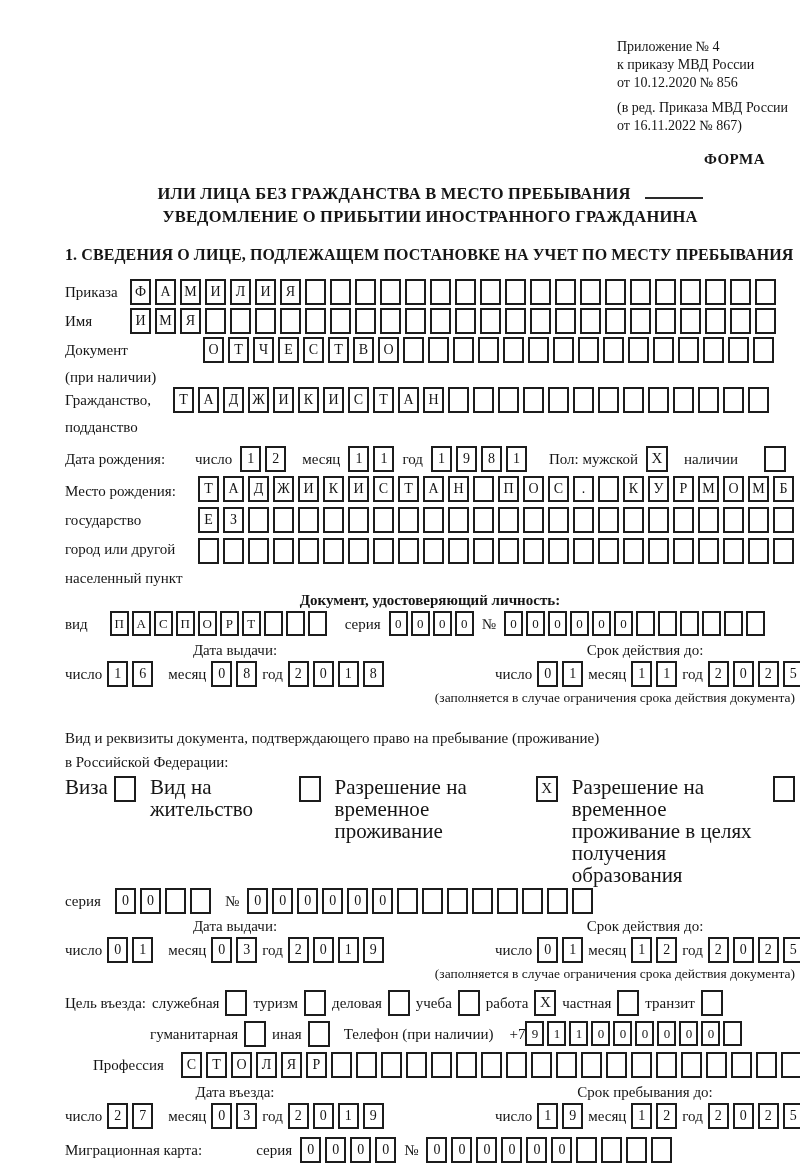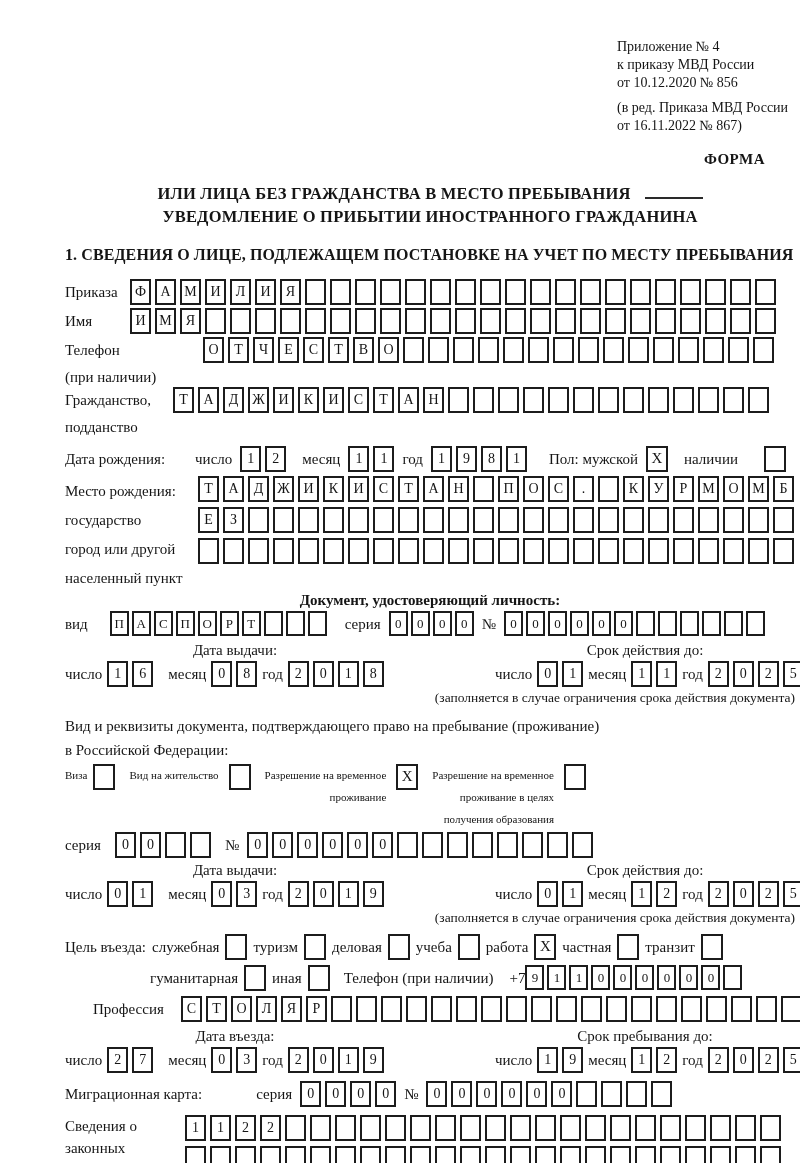--- a/index.html
+++ b/index.html
@@ -34,26 +34,26 @@
 
   
   .dg{display:flex;margin-top:6px;}
   .dg-l{width:345px;}
   .dg-r{width:300px;margin-left:90px;}
   .dg-title{font-size:15px;text-align:center;margin-bottom:2px;}
   .dg-row{display:flex;align-items:flex-start;gap:5px;}
   .dg-row .lbl{padding-top:4px;}
   .note{font-size:13.5px;text-align:right;margin-top:3px;margin-right:0;}
 
-  .par{font-size:15px;line-height:24px;margin-top:8px;}
+  .par{font-size:15px;line-height:24px;margin-top:20px;}
 
   
   .opts{display:flex;margin-top:2px;gap:14px;align-items:flex-start;}
   .opt{display:flex;gap:10px;align-items:flex-start;}
-  .opt .txt{font-size:11px;line-height:22px;text-align:right;}
+  .opt .txt{font-size:21px;line-height:22px;text-align:left;}
 
   .purpose1{display:flex;gap:6px;align-items:flex-start;margin-top:8px;flex-wrap:nowrap;}
   .purpose1 .lbl,.purpose2 .lbl{padding-top:4px;}
   .purpose2{display:flex;align-items:flex-start;margin-top:5px;margin-left:85px;}
 
   
   .rep{display:flex;margin-top:8px;}
   .rep-lbl{width:120px;font-size:15px;line-height:22px;flex-shrink:0;}
   .rep-rows{display:flex;flex-direction:column;gap:5px;}
 </style>
@@ -138,21 +138,21 @@
         <span class="cell"></span>
         <span class="cell"></span>
         <span class="cell"></span>
         <span class="cell"></span>
         <span class="cell"></span>
       </div>
   </div>
 
   <div class="row">
     <div class="w138">
-      <div class="lbl">Телефон</div>
+      <div class="lbl">Документ</div>
       <div class="lbl" style="padding-top:8px;">(при наличии)</div>
     </div>
     <div class="cells">
         <span class="cell">О</span>
         <span class="cell">Т</span>
         <span class="cell">Ч</span>
         <span class="cell">Е</span>
         <span class="cell">С</span>
         <span class="cell">Т</span>
         <span class="cell">В</span>

